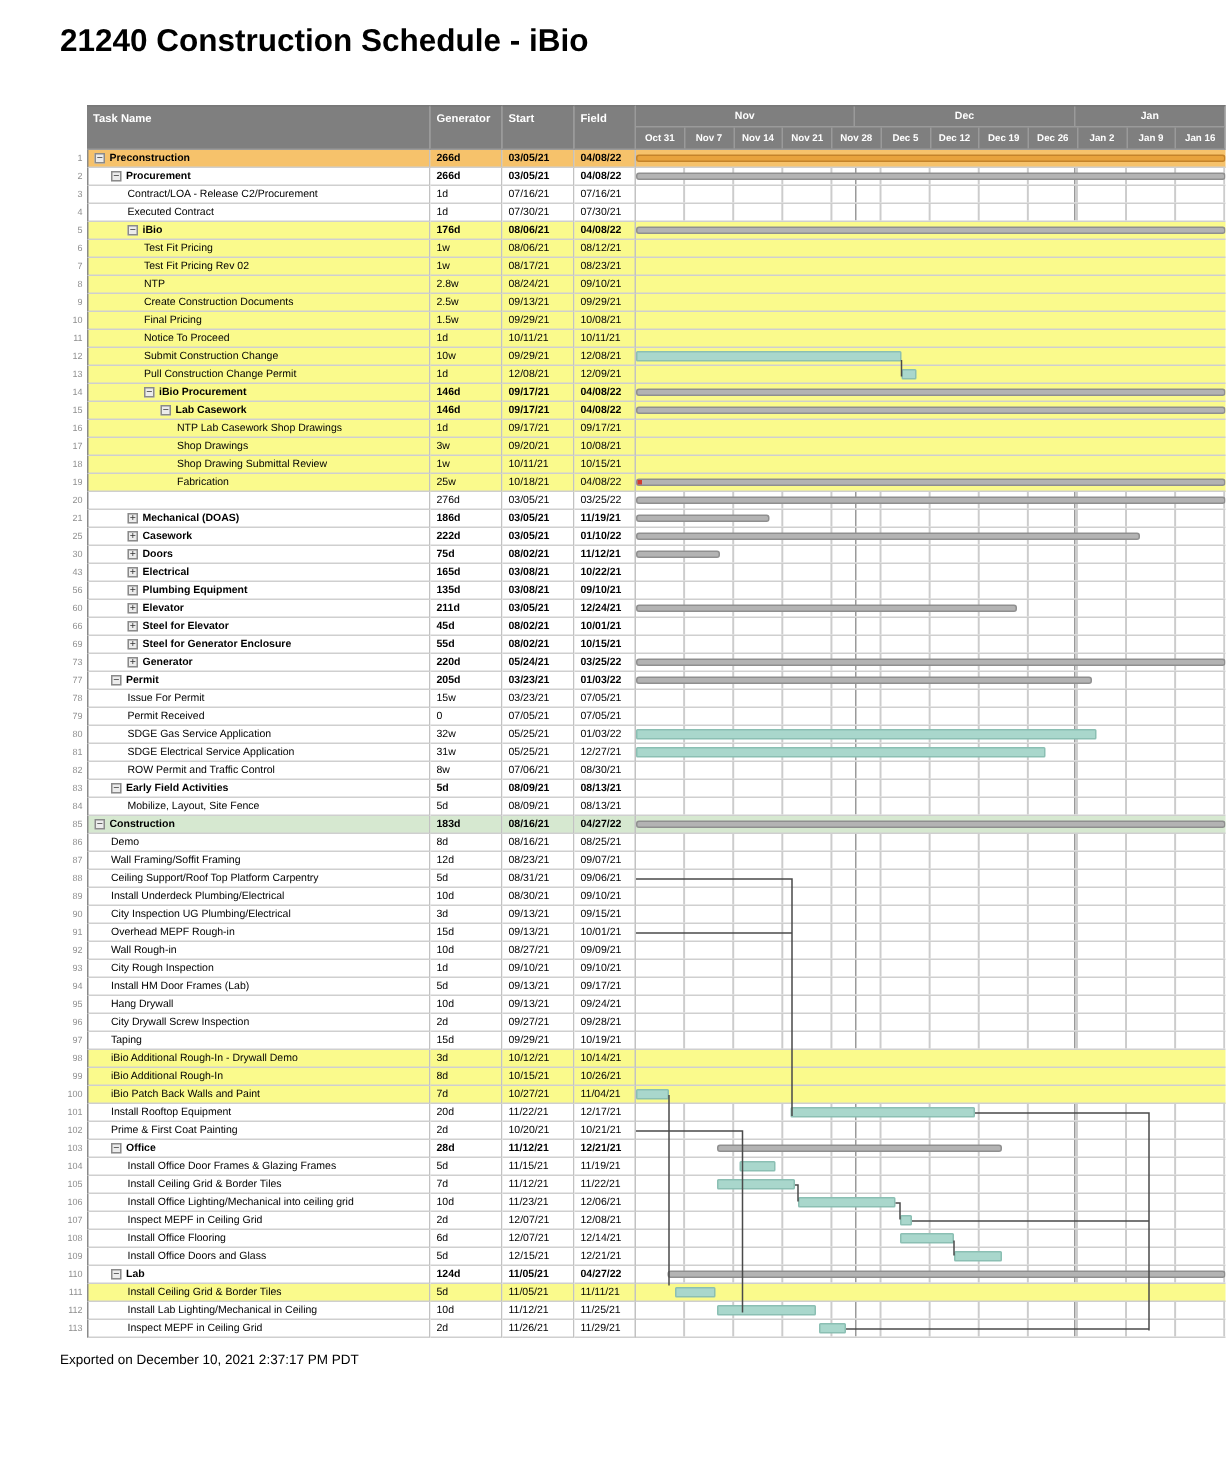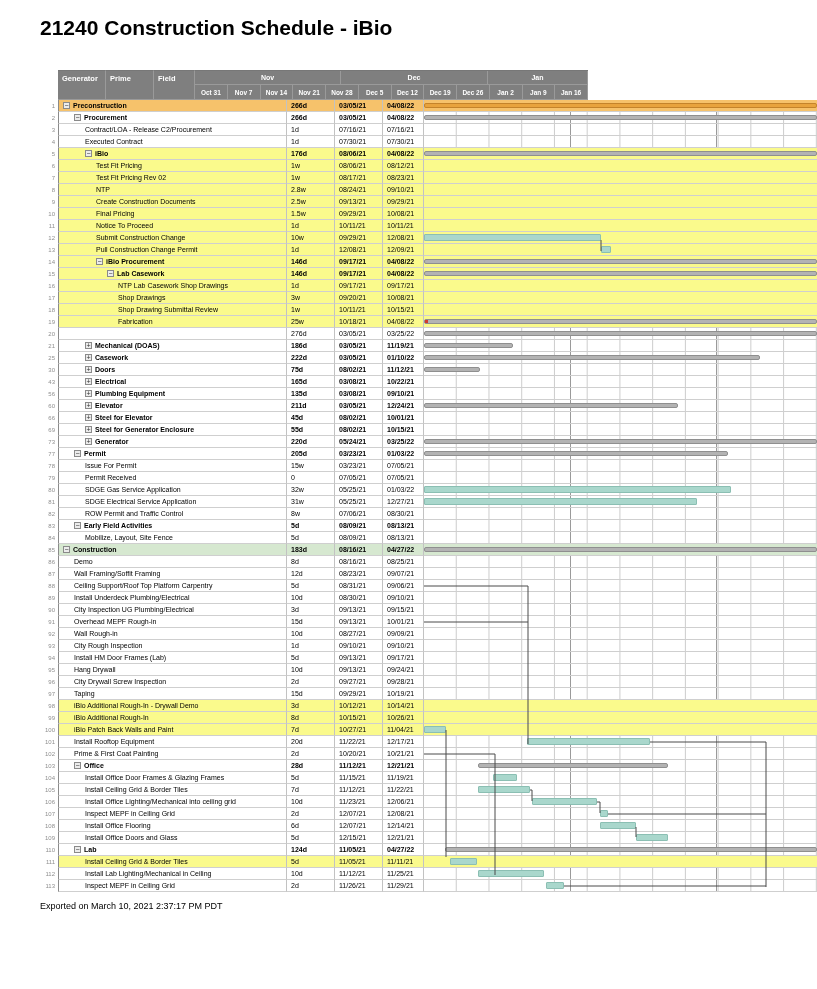--- a/index.html
+++ b/index.html
@@ -57,22 +57,23 @@
   .footer{position:absolute;left:40px;top:901px;font-size:9px;color:#000;}
 </style>
 </head>
 <body>
 
 <div class="title">21240 Construction Schedule - iBio</div>
 
 <div class="sheet">
   <div class="hdr">
     <div class="gut-h"></div>
+    <div class="hcell hc-name">Task Name</div>
     <div class="hcell hc-dur">Generator</div>
-    <div class="hcell hc-start">Prime</div>
+    <div class="hcell hc-start">Start</div>
     <div class="hcell hc-fin">Field</div>
     <div class="hcell hc-gantt">
       <div class="months" id="months">
           <div class="mcell" style="width: 146px;">Nov</div>
           <div class="mcell" style="width: 147px;">Dec</div>
           <div class="mcell" style="width: 100px;">Jan</div>
         </div>
       <div class="weeks" id="weeks">
           <div class="wcell">Oct 31</div>
           <div class="wcell">Nov 7</div>
@@ -956,13 +957,13 @@
       <polyline points="0,654 71,654 71,775" fill="none" stroke="#4a4a4a" stroke-width="1"></polyline>
       <polyline points="106,690 108,690 108,701" fill="none" stroke="#4a4a4a" stroke-width="1"></polyline>
       <polyline points="173,702 176,702 176,713" fill="none" stroke="#4a4a4a" stroke-width="1"></polyline>
       <polyline points="184,714 342,714" fill="none" stroke="#4a4a4a" stroke-width="1"></polyline>
       <polyline points="226,642 342,642 342,787" fill="none" stroke="#4a4a4a" stroke-width="1"></polyline>
       <polyline points="212,727 212,737" fill="none" stroke="#4a4a4a" stroke-width="1"></polyline>
       <polyline points="140,786 342,786" fill="none" stroke="#4a4a4a" stroke-width="1"></polyline>
     </svg>
 </div>
 
-<div class="footer">Exported on March 10, 2021 2:37:17 PM PDT</div>
+<div class="footer">Exported on December 10, 2021 2:37:17 PM PDT</div>
 
 </body></html>

